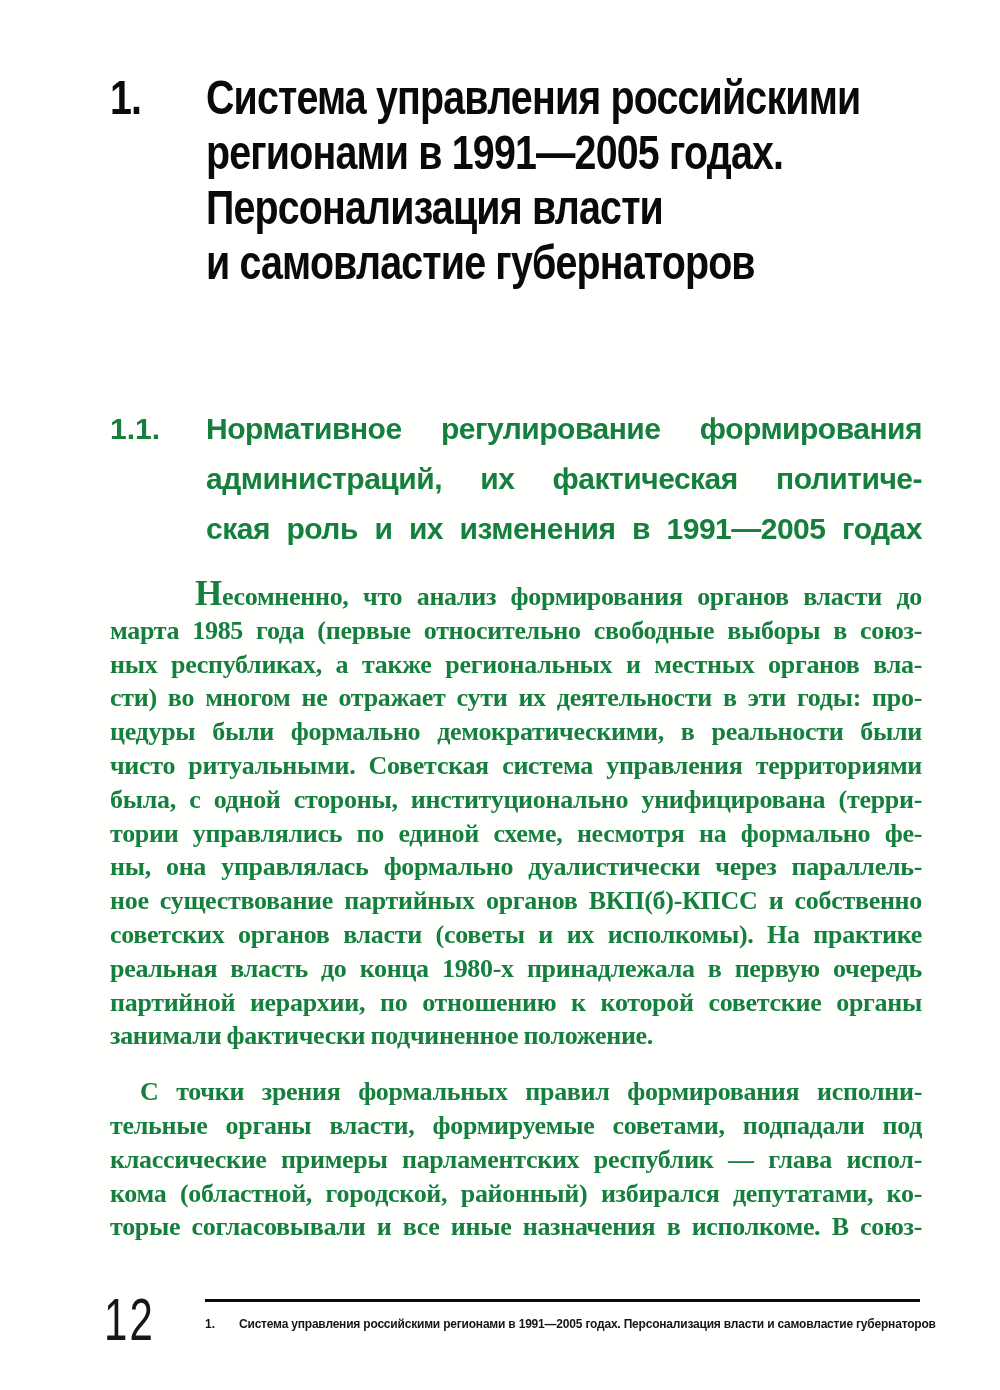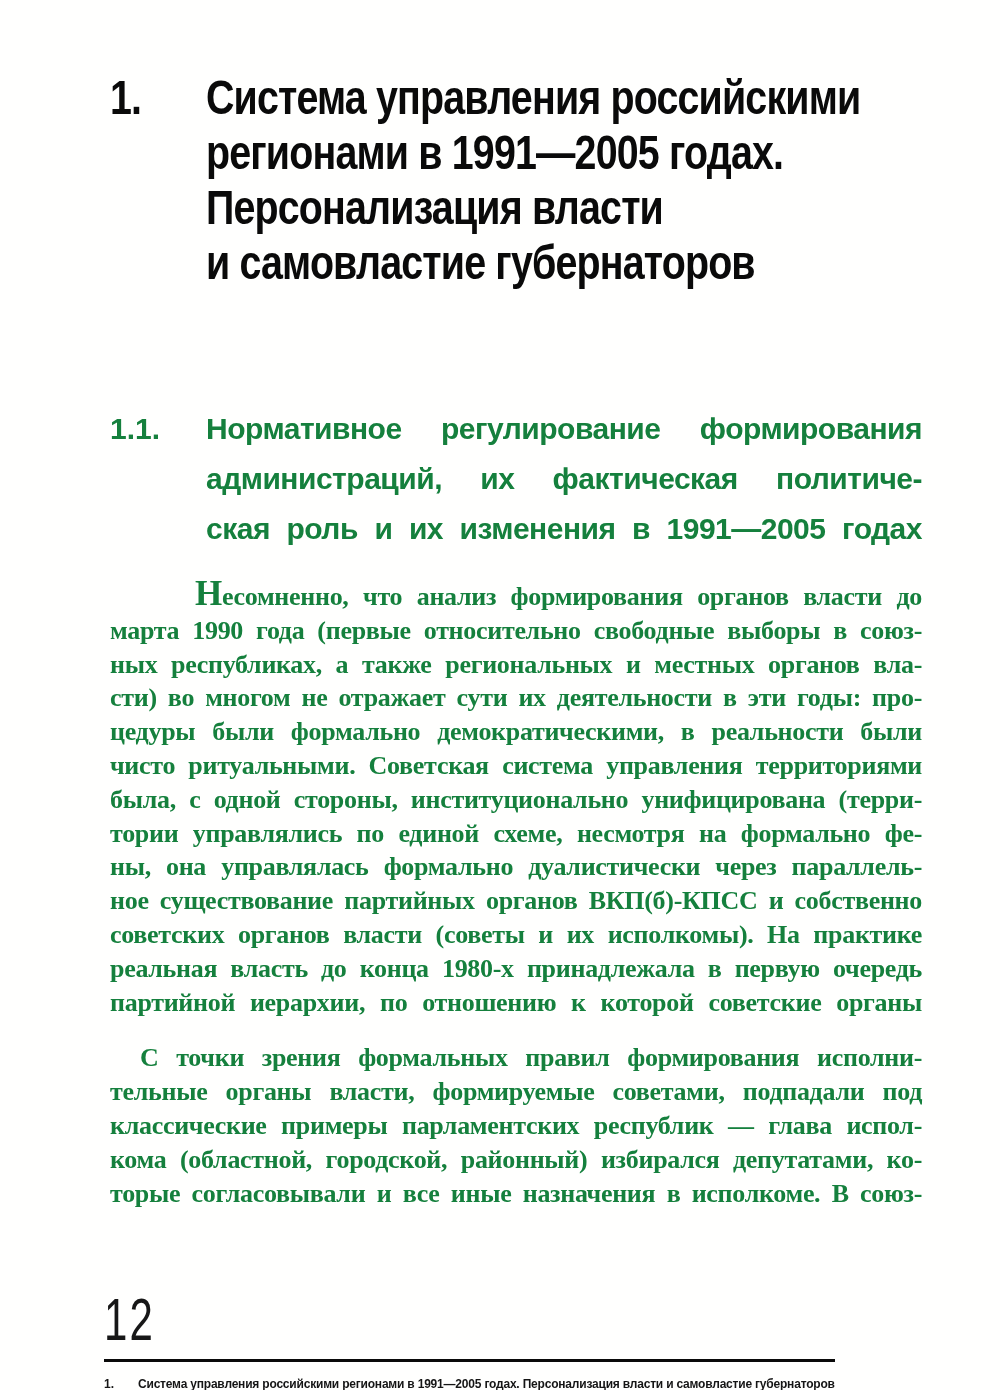--- a/index.html
+++ b/index.html
@@ -90,21 +90,20 @@
   }
 
   
   .page-footer {
     position: absolute;
     left: 104px;
     right: 80px;
     top: 1290px;
     display: flex;
     align-items: flex-start;
-    flex-direction: column;
   }
   .pagenum {
     width: 101px;
     flex: none;
     font-family: "Liberation Sans", sans-serif;
     font-weight: normal;
     font-size: 60px;
     line-height: 60px;
     letter-spacing: 3px;
     color: #171717;
@@ -149,32 +148,33 @@
     <div class="section-title">
         <div class="ln">Нормативное регулирование формирования</div>
         <div class="ln">администраций, их фактическая политиче-</div>
         <div class="ln">ская роль и их изменения в 1991—2005 годах</div>
       </div>
   </section>
 
   <main class="body-text">
     <div class="para indent-large">
         <div class="ln"><span class="initial">Н</span>есомненно, что анализ формирования органов власти до</div>
-        <div class="ln">марта 1990 года (первые относительно свободные выборы в союз-</div>
+        <div class="ln">марта 1985 года (первые относительно свободные выборы в союз-</div>
         <div class="ln">ных республиках, а также региональных и местных органов вла-</div>
         <div class="ln">сти) во многом не отражает сути их деятельности в эти годы: про-</div>
         <div class="ln">цедуры были формально демократическими, в реальности были</div>
         <div class="ln">чисто ритуальными. Советская система управления территориями</div>
         <div class="ln">была, с одной стороны, институционально унифицирована (терри-</div>
         <div class="ln">тории управлялись по единой схеме, несмотря на формально фе-</div>
         <div class="ln">ны, она управлялась формально дуалистически через параллель-</div>
         <div class="ln">ное существование партийных органов ВКП(б)-КПСС и собственно</div>
         <div class="ln">советских органов власти (советы и их исполкомы). На практике</div>
         <div class="ln">реальная власть до конца 1980-х принадлежала в первую очередь</div>
         <div class="ln">партийной иерархии, по отношению к которой советские органы</div>
+        <div class="ln ln-left">занимали фактически подчиненное положение.</div>
       </div>
     <div class="para indent-small">
         <div class="ln">С точки зрения формальных правил формирования исполни-</div>
         <div class="ln">тельные органы власти, формируемые советами, подпадали под</div>
         <div class="ln">классические примеры парламентских республик — глава испол-</div>
         <div class="ln">кома (областной, городской, районный) избирался депутатами, ко-</div>
         <div class="ln">торые согласовывали и все иные назначения в исполкоме. В союз-</div>
       </div>
   </main>
 

